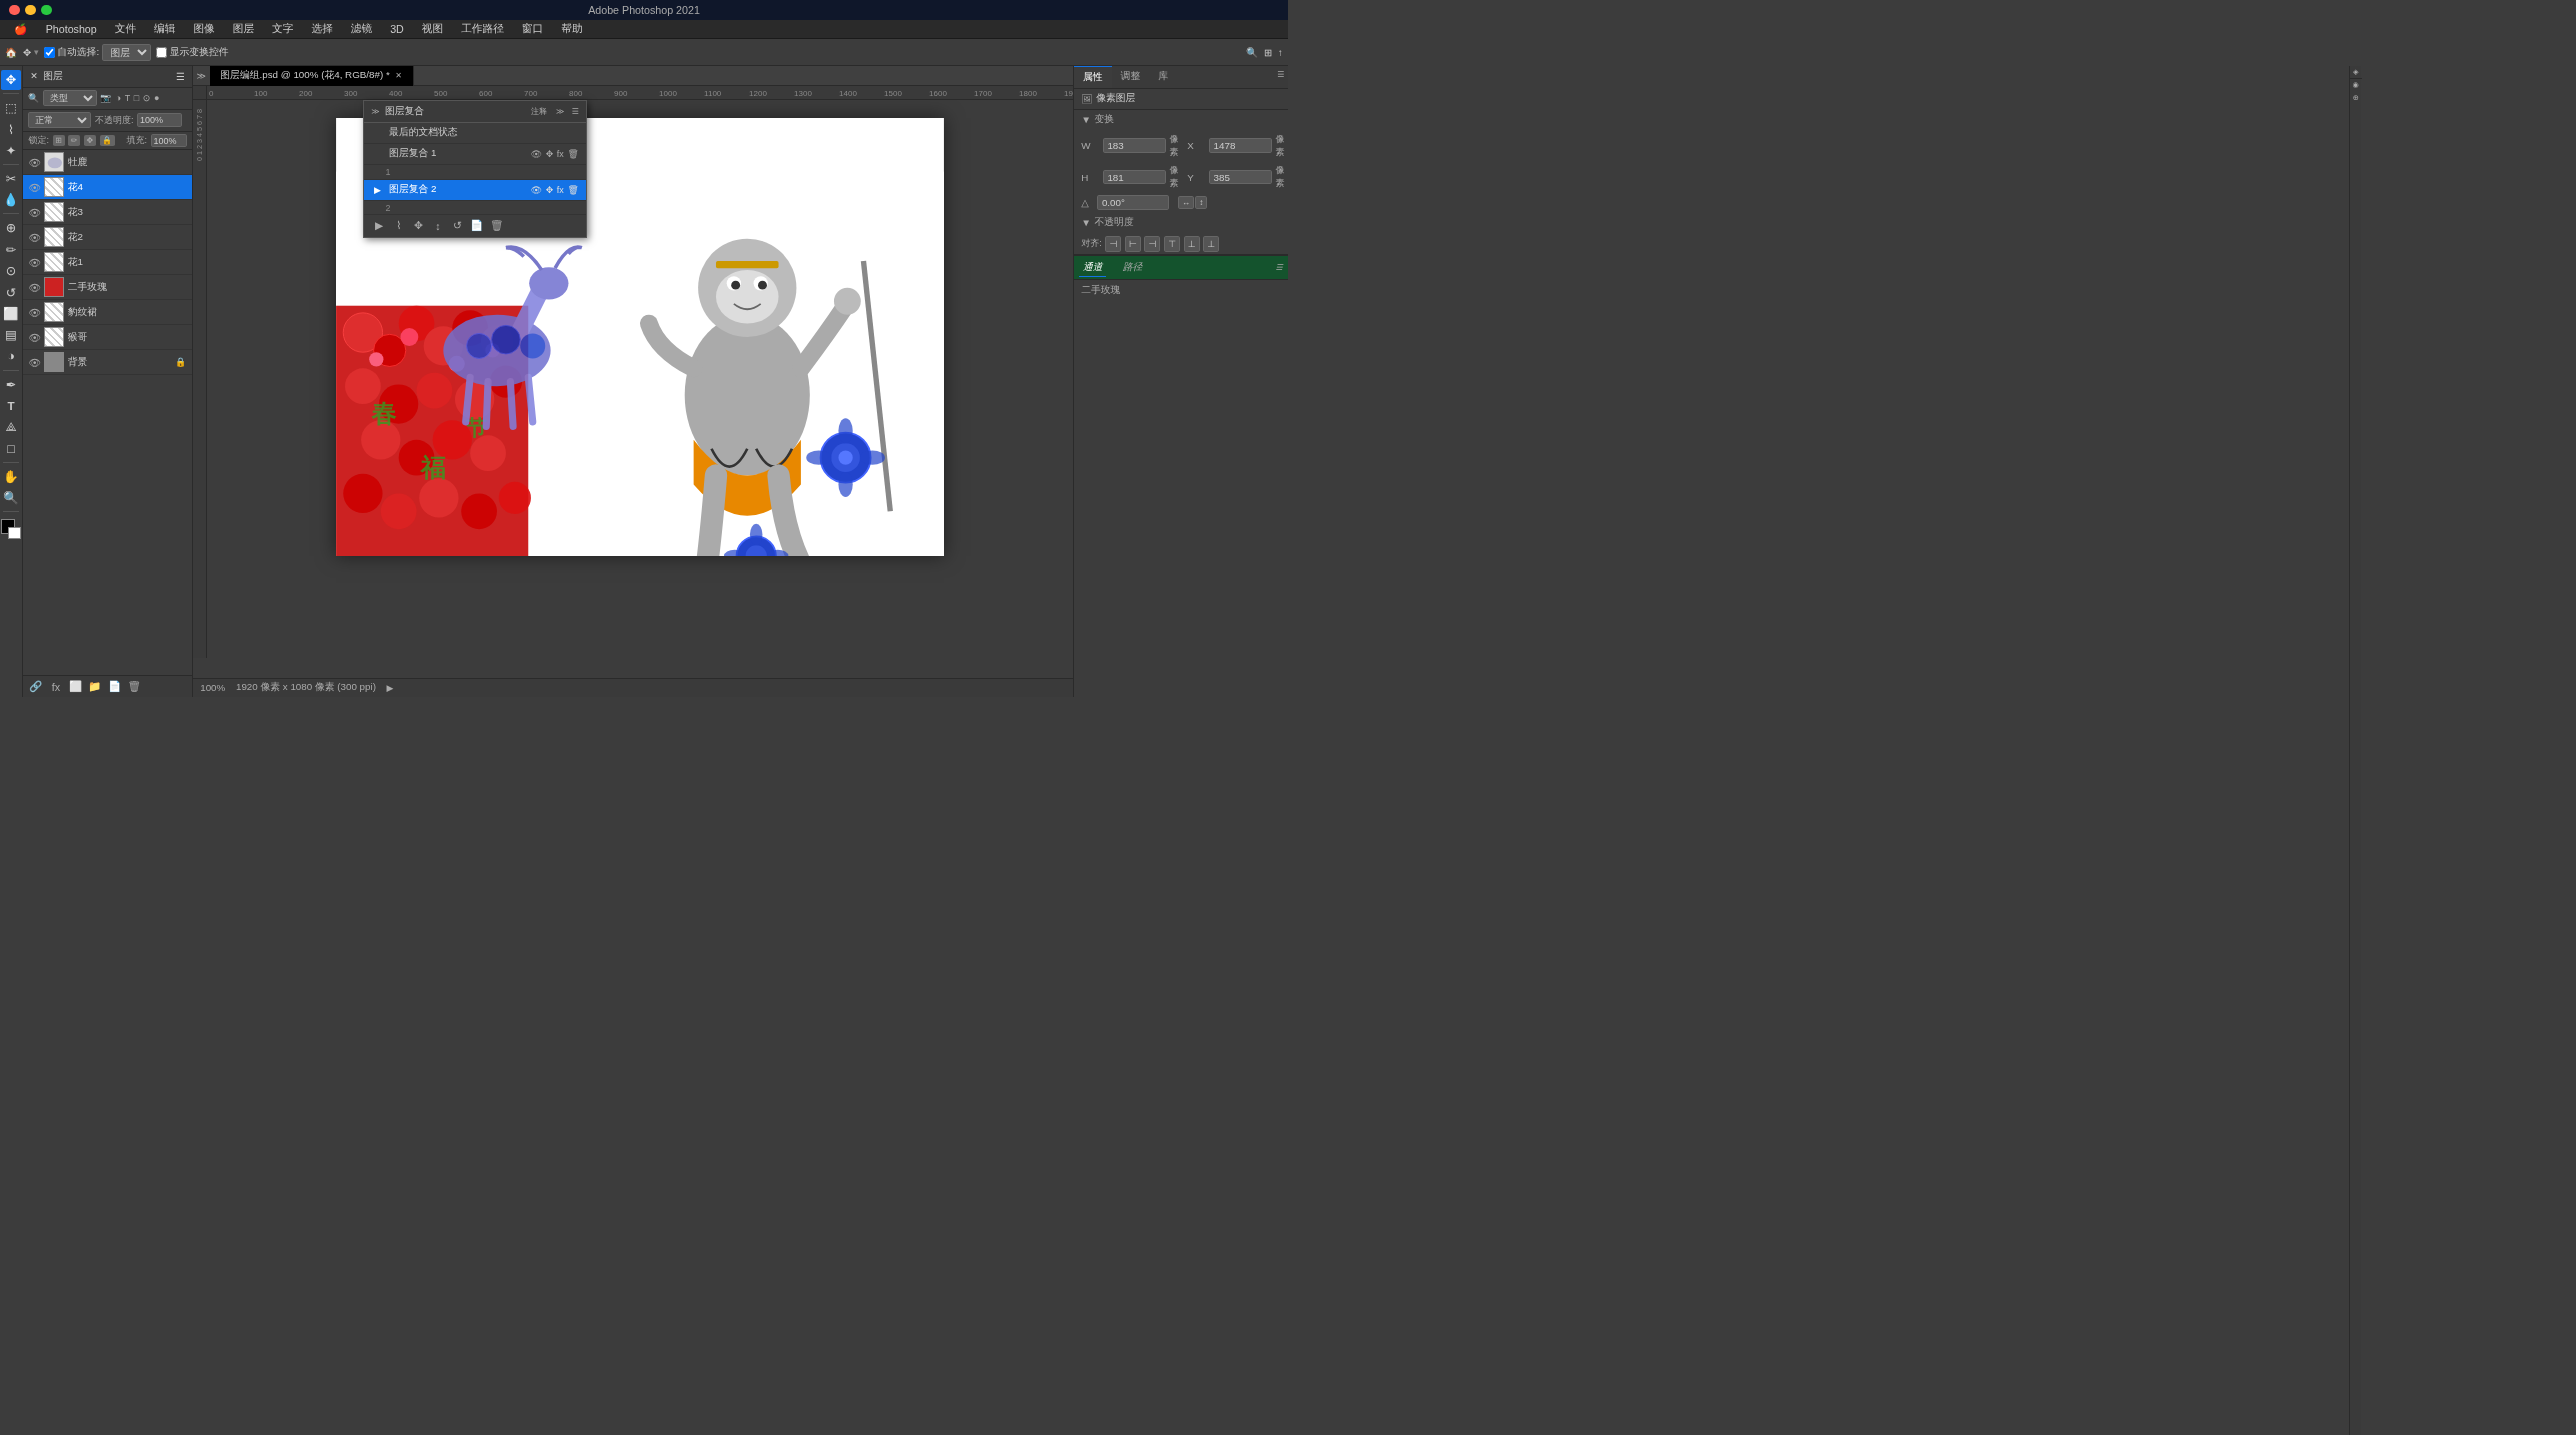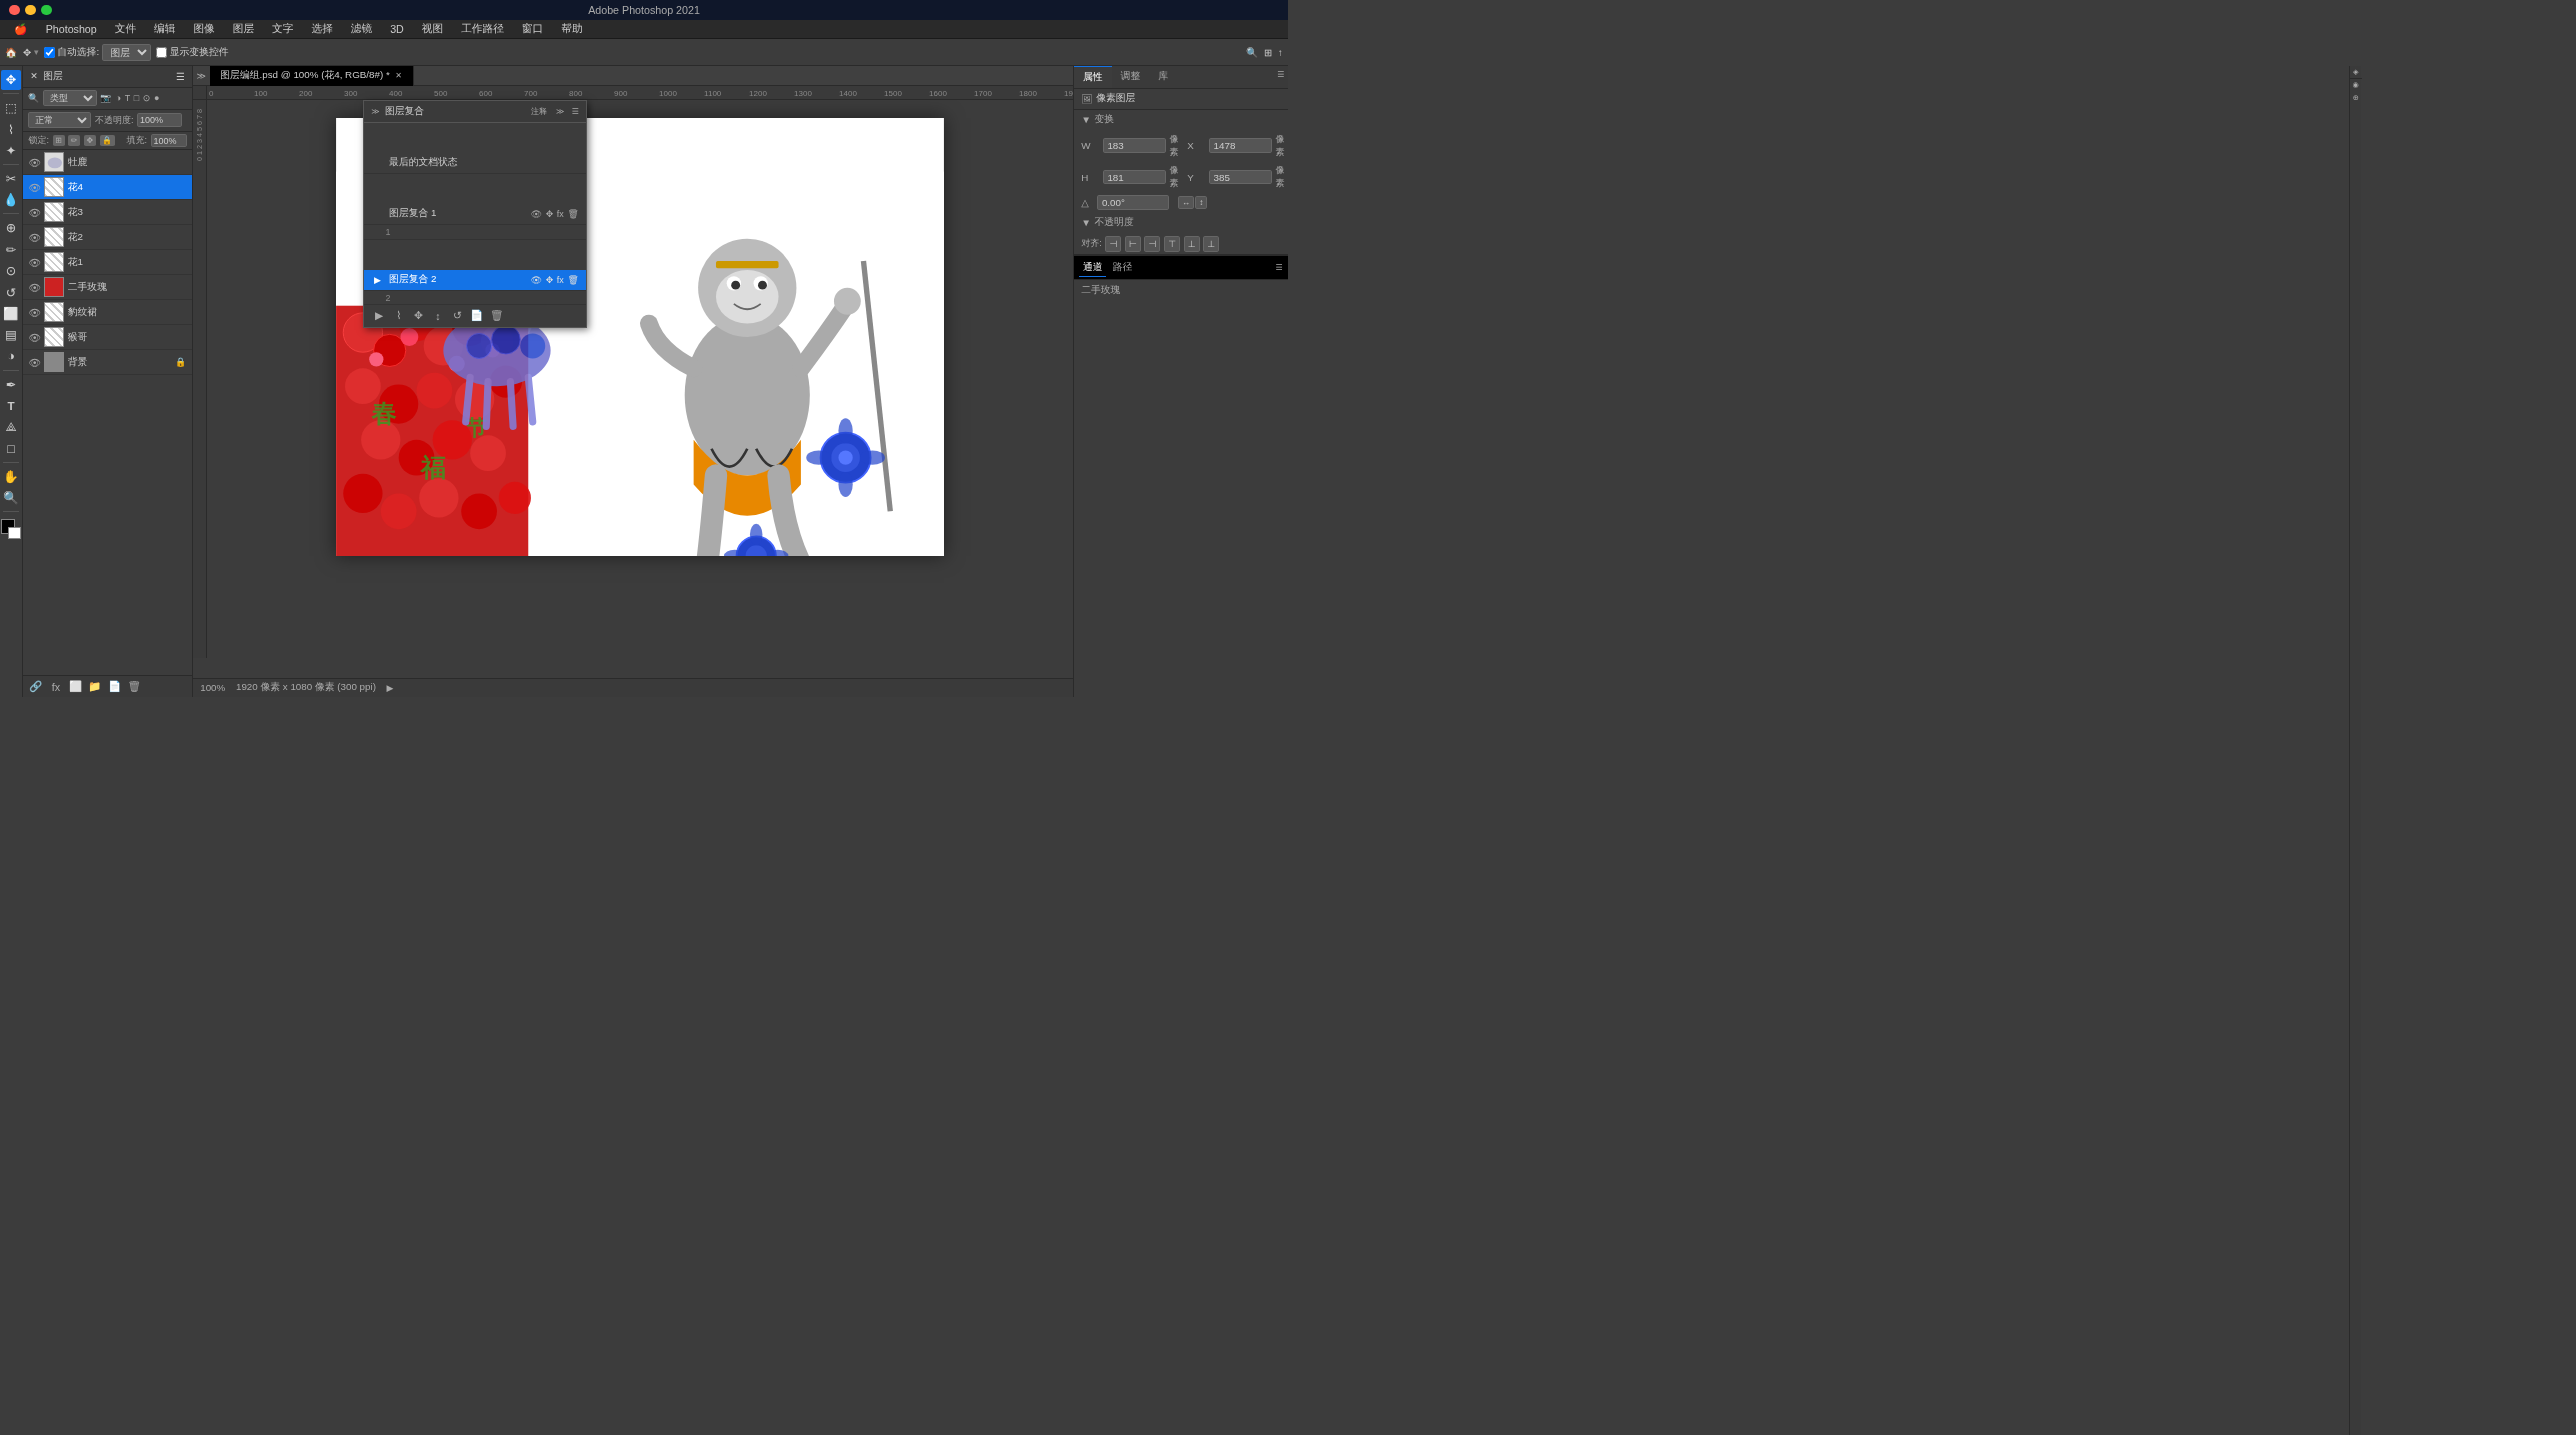--- a/index.html
+++ b/index.html
@@ -438,21 +438,20 @@
       font-size: 9.8px;
       color: #ccc;
       flex: 1;
     }
     .floating-panel-row {
       display: flex;
       align-items: center;
       padding: 3.6px 7.2px;
       gap: 5.4px;
       border-bottom: 0.9px solid #333;
-      margin-top: 30px;
     }
     .fp-icon {
       width: 12.5px; height: 12.5px;
       display: flex; align-items: center; justify-content: center;
       color: #aaa;
       font-size: 9px;
     }
     .fp-label {
       flex: 1;
       font-size: 9.8px;
@@ -486,23 +485,24 @@
 
     
     .bottom-right {
       border-top: 0.9px solid #2a2a2a;
     }
 
     .panel-header-row {
       display: flex;
       align-items: center;
       padding: 2.7px 5.4px;
-      background: #000000;
+      background: #14532d;
       border-bottom: 0.9px solid #2a2a2a;
-      gap: 3px;
+      gap: 13px;
+      font-style: italic;
     }
     .panel-tab-sm {
       font-size: 9.8px;
       color: #aaa;
       cursor: pointer;
       padding: 1.8px 3.6px;
     }
     .panel-tab-sm.active {
       color: #fff;
       border-bottom: 0.9px solid #1473e6;

